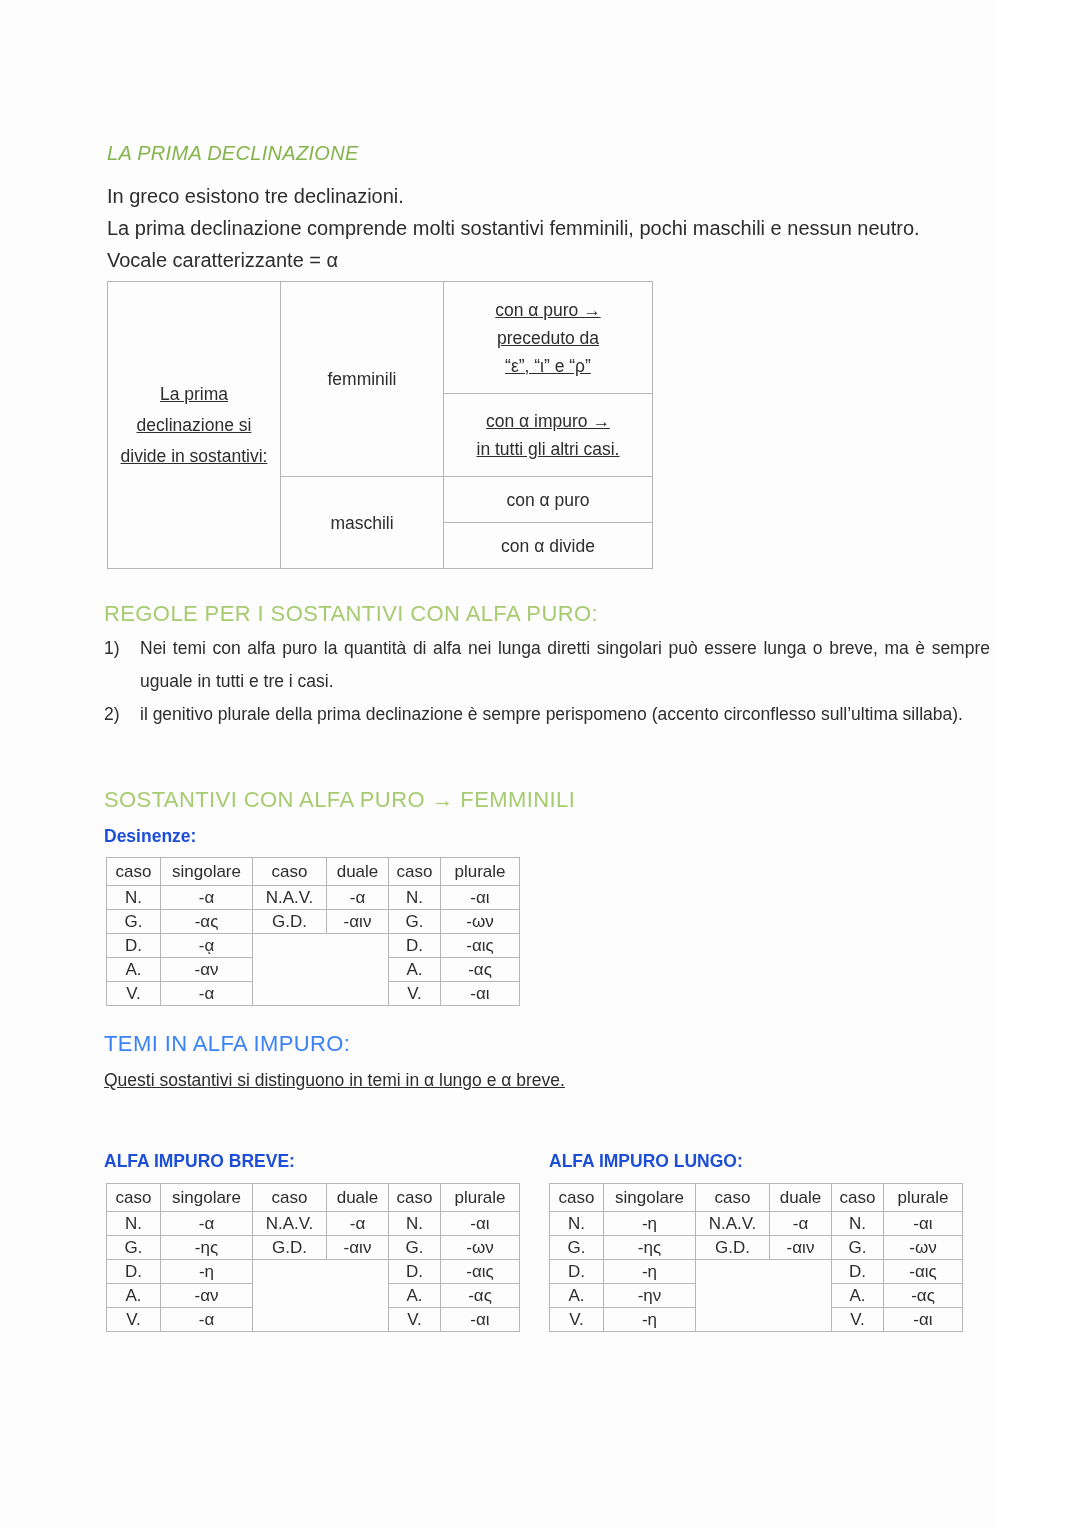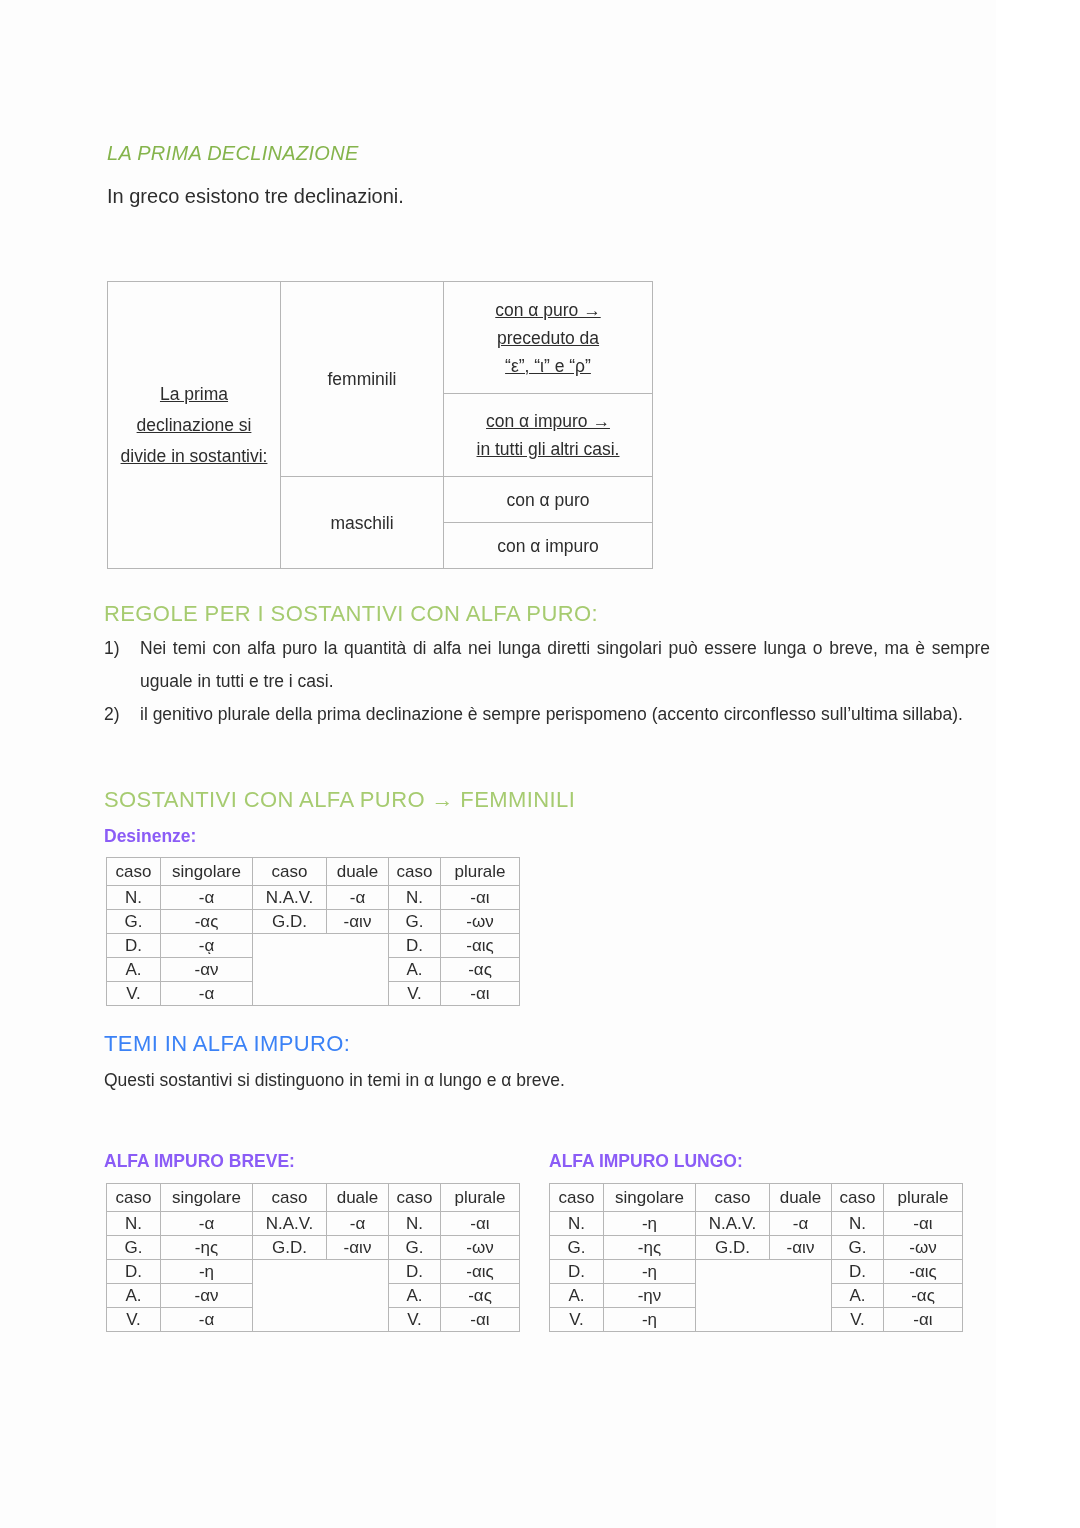--- a/index.html
+++ b/index.html
@@ -58,51 +58,53 @@
   
   .rules {
     width: 886px;
     font-size: 17.5px;
     line-height: 33px;
   }
   .rule-item { display: flex; }
   .rule-num { width: 36px; flex: 0 0 36px; }
   .rule-text { flex: 1; text-align: justify; }
 
-  .bold-label { font-size: 17.5px; font-weight: bold; color: #8b5cf6; }
+  .bold-label { font-size: 17.5px; font-weight: bold; color: #1d4ed8; }
 
   
   table.dtable {
     border-collapse: collapse;
     table-layout: fixed;
     width: 413px;
     font-size: 17px;
   }
   table.dtable th, table.dtable td {
     border: 1px solid #b6b6b6;
     text-align: center;
     vertical-align: middle;
     font-weight: normal;
     padding: 0;
     overflow: hidden;
   }
   table.dtable tr { height: 24px; padding-left: 9px; }
   table.dtable tr.hrow { height: 28px; }
 
-  .temi-text p { margin: 0; font-size: 17.5px; line-height: 33px; }
+  .temi-text p { margin: 0; font-size: 17.5px; line-height: 33px; text-decoration: underline; }
 </style>
 </head>
 <body>
 
 <div class="page">
 
   <div class="abs doc-title" style="left:107px; top:142px;">LA PRIMA DECLINAZIONE</div>
 
   <div class="abs intro" style="left:107px; top:180px;">
     <p>In greco esistono tre declinazioni.</p>
+    <p>La prima declinazione comprende molti sostantivi femminili, pochi maschili e nessun neutro.</p>
+    <p>Vocale caratterizzante = α</p>
   </div>
 
   <table class="division abs" style="left:107px; top:281px;">
     <colgroup>
         <col style="width:173px">
         <col style="width:163px">
         <col style="width:209px">
       </colgroup>
     <tbody>
       <tr style="height:112px">
@@ -116,21 +118,21 @@
       </tr>
       <tr style="height:83px">
         <td class="pre">con α impuro →
 in tutti gli altri casi.</td>
       </tr>
       <tr style="height:46px">
         <td rowspan="2">maschili</td>
         <td>con α puro</td>
       </tr>
       <tr style="height:46px">
-        <td>con α impuro</td>
+        <td>con α divide</td>
       </tr>
     </tbody>
   </table>
 
   <div class="abs green-heading" style="left:104px; top:601px;">REGOLE PER I SOSTANTIVI CON ALFA PURO:</div>
 
   <div class="abs rules" style="left:104px; top:632px;">
     <div class="rule-item">
       <span class="rule-num">1)</span>
       <span class="rule-text">Nei temi con alfa puro la quantità di alfa nei lunga diretti singolari può essere lunga o breve, ma è sempre uguale in tutti e tre i casi.</span>

